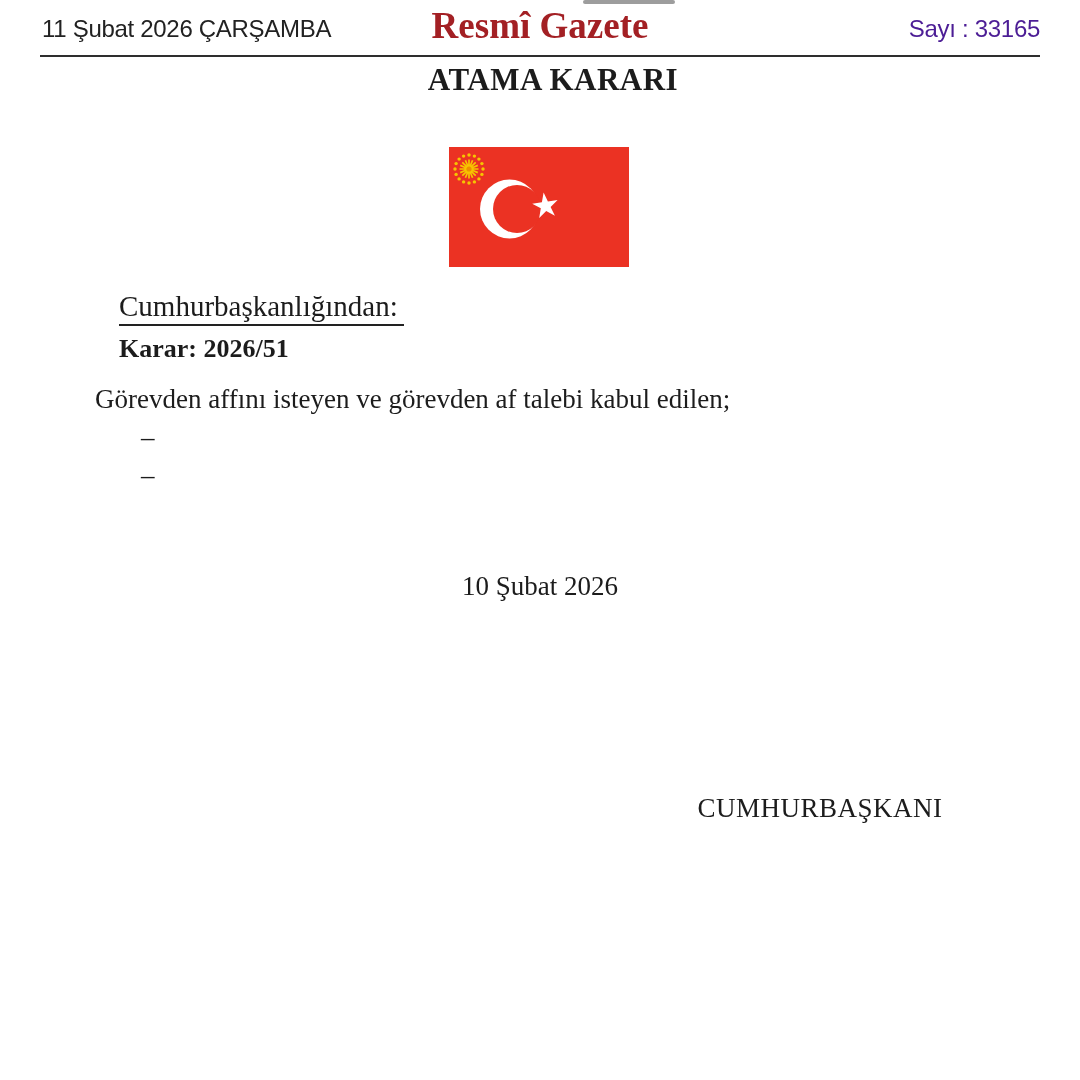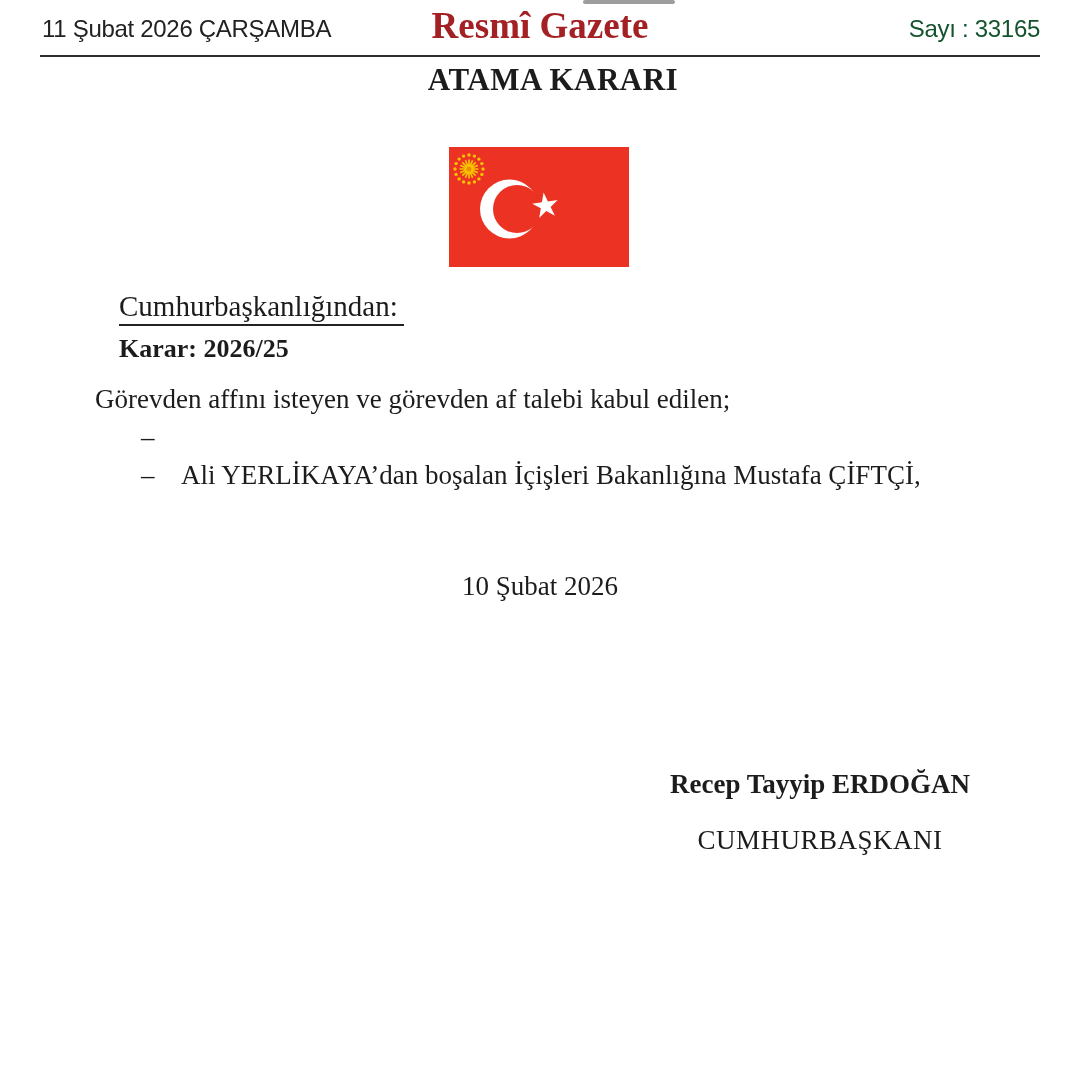--- a/index.html
+++ b/index.html
@@ -23,21 +23,21 @@
   .header-title {
     left: 0; right: 0; top: 4px;
     text-align: center;
     font-size: 37px; font-weight: bold;
     color: #a32024;
     font-family: "Liberation Serif", serif;
   }
   .header-issue {
     right: 40px; top: 15px;
     font-family: "Liberation Sans", sans-serif;
-    font-size: 24px; letter-spacing: -0.3px; color: #14532d;
+    font-size: 24px; letter-spacing: -0.3px; color: #4c1d95;
     white-space: nowrap;
   }
   .header-rule {
     left: 40px; right: 40px; top: 55px;
     border-top: 2.5px solid #2e2e2e;
     height: 0;
   }
   .scan-artifact {
     left: 583px; top: 0; width: 92px; height: 4px;
     background: #4d4d4d; opacity: .55; border-radius: 2px;
@@ -139,31 +139,29 @@
       <circle cx="68" cy="62" r="24" fill="#eb3223"></circle>
     </g>
 
     <polygon fill="#ffffff" points="83.2,56.7 92.9,55.3 94.6,45.6 98.9,54.4 108.6,53.1 101.6,59.9 105.9,68.7 97.2,64.1 90.2,70.9 91.8,61.3"></polygon>
   </svg>
 </div>
 
 <div class="abs authority-wrap">
   <span class="authority">Cumhurbaşkanlığından:</span>
 </div>
-<div class="abs decision-no">Karar: 2026/25</div>
+<div class="abs decision-no">Karar: 2026/51</div>
 
 <div class="abs body-text">
   <div class="body-line">Görevden affını isteyen ve görevden af talebi kabul edilen;</div>
   <div class="body-item">
     <span class="dash">–</span>
   </div>
   <div class="body-item">
     <span class="dash">–</span>
-    <span class="item-text">Ali YERLİKAYA’dan boşalan İçişleri Bakanlığına Mustafa ÇİFTÇİ,</span>
   </div>
 </div>
 
 <div class="abs doc-date">10 Şubat 2026</div>
 
 <div class="abs signature">
-  <div class="sig-name">Recep Tayyip ERDOĞAN</div>
   <div class="sig-title">CUMHURBAŞKANI</div>
 </div>
 
 </body></html>

